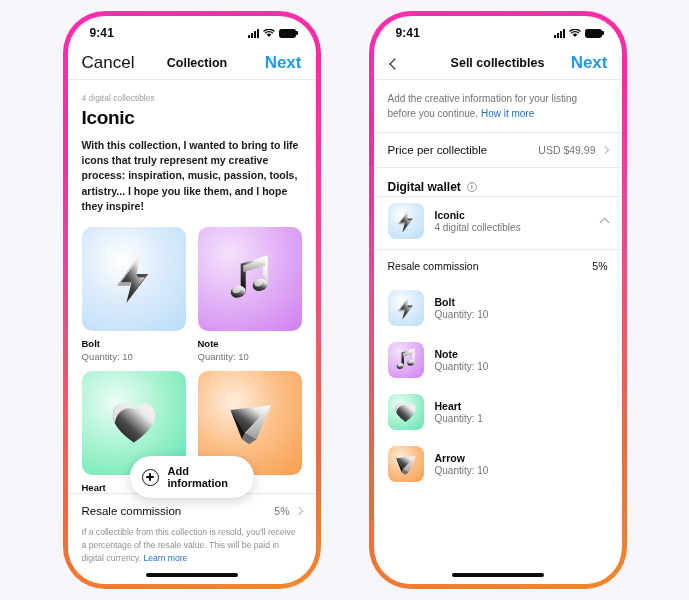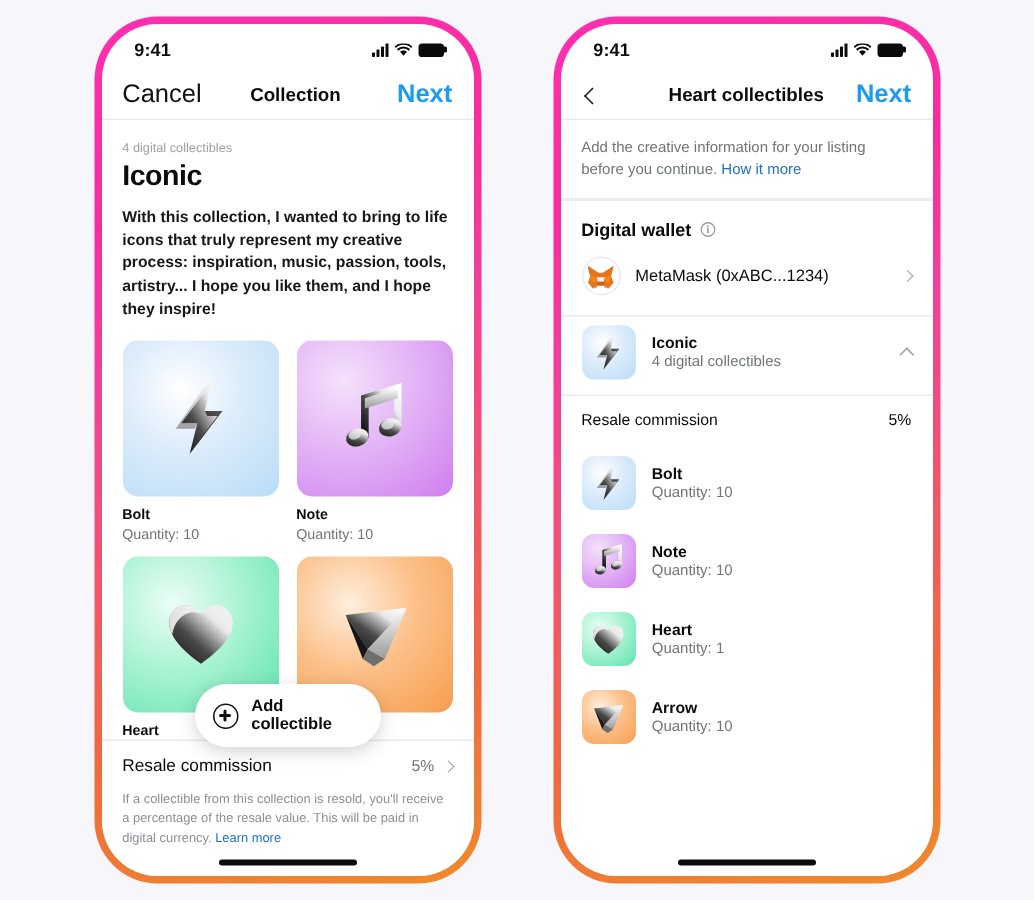--- a/index.html
+++ b/index.html
@@ -343,21 +343,21 @@
                   </svg>
               </div>
               <div class="c-name">Arrow</div>
               <div class="c-qty">Quantity: 10</div>
             </div>
           </div>
         </div>
 
         <div class="add-pill">
           <span class="plus-circle"></span>
-          <span class="add-label">Add collectible</span>
+          <span class="add-label">Add information</span>
         </div>
 
         <div class="bottom-panel">
           <div class="row-line">
             <span class="row-title">Resale commission</span>
             <span class="row-right">
               <span class="row-val">5%</span>
               <span class="chev"></span>
             </span>
           </div>
@@ -389,45 +389,43 @@
             <path d="M.1 2.1a9.9 9.9 0 0 1 13.8 0l-1 1.1a8.4 8.4 0 0 0-11.8 0L.1 2.1z" fill="#0b0b0b"></path>
           </svg>
           <span class="battery"></span>
         </div>
       </div>
 
       <div class="navbar">
         <div class="nav-left">
           <span class="chev-back"></span>
         </div>
-        <div class="nav-title">Heart collectibles</div>
+        <div class="nav-title">Sell collectibles</div>
         <div class="nav-right">Next</div>
       </div>
 
       <div class="content">
 
         <div class="intro">
           <span>Add the creative information for your listing before you continue. </span><span class="link-dark">How it more</span>
         </div>
         <div class="divider"></div>
 
+        <div class="listrow">
+          <span class="lbl">Price per collectible</span>
+          <span class="row-right">
+            <span class="row-val">USD $49.99</span>
+            <span class="chev"></span>
+          </span>
+        </div>
         <div class="divider"></div>
 
         <div class="section-h">
           <span>Digital wallet</span>
           <span class="info-i">i</span>
-        </div>
-        <div class="wallet-row">
-          <span class="fox">
-            <svg width="21" height="21" viewBox="0 0 64 64">
-                <use href="#g-fox"></use>
-              </svg>
-          </span>
-          <span class="wallet-name">MetaMask (0xABC...1234)</span>
-          <span class="chev"></span>
         </div>
         <div class="divider"></div>
 
 
         <div class="coll-head">
           <span class="item-thumb bg-bolt">
             <svg width="26" height="26">
                 <use href="#g-bolt"></use>
               </svg>
           </span>

